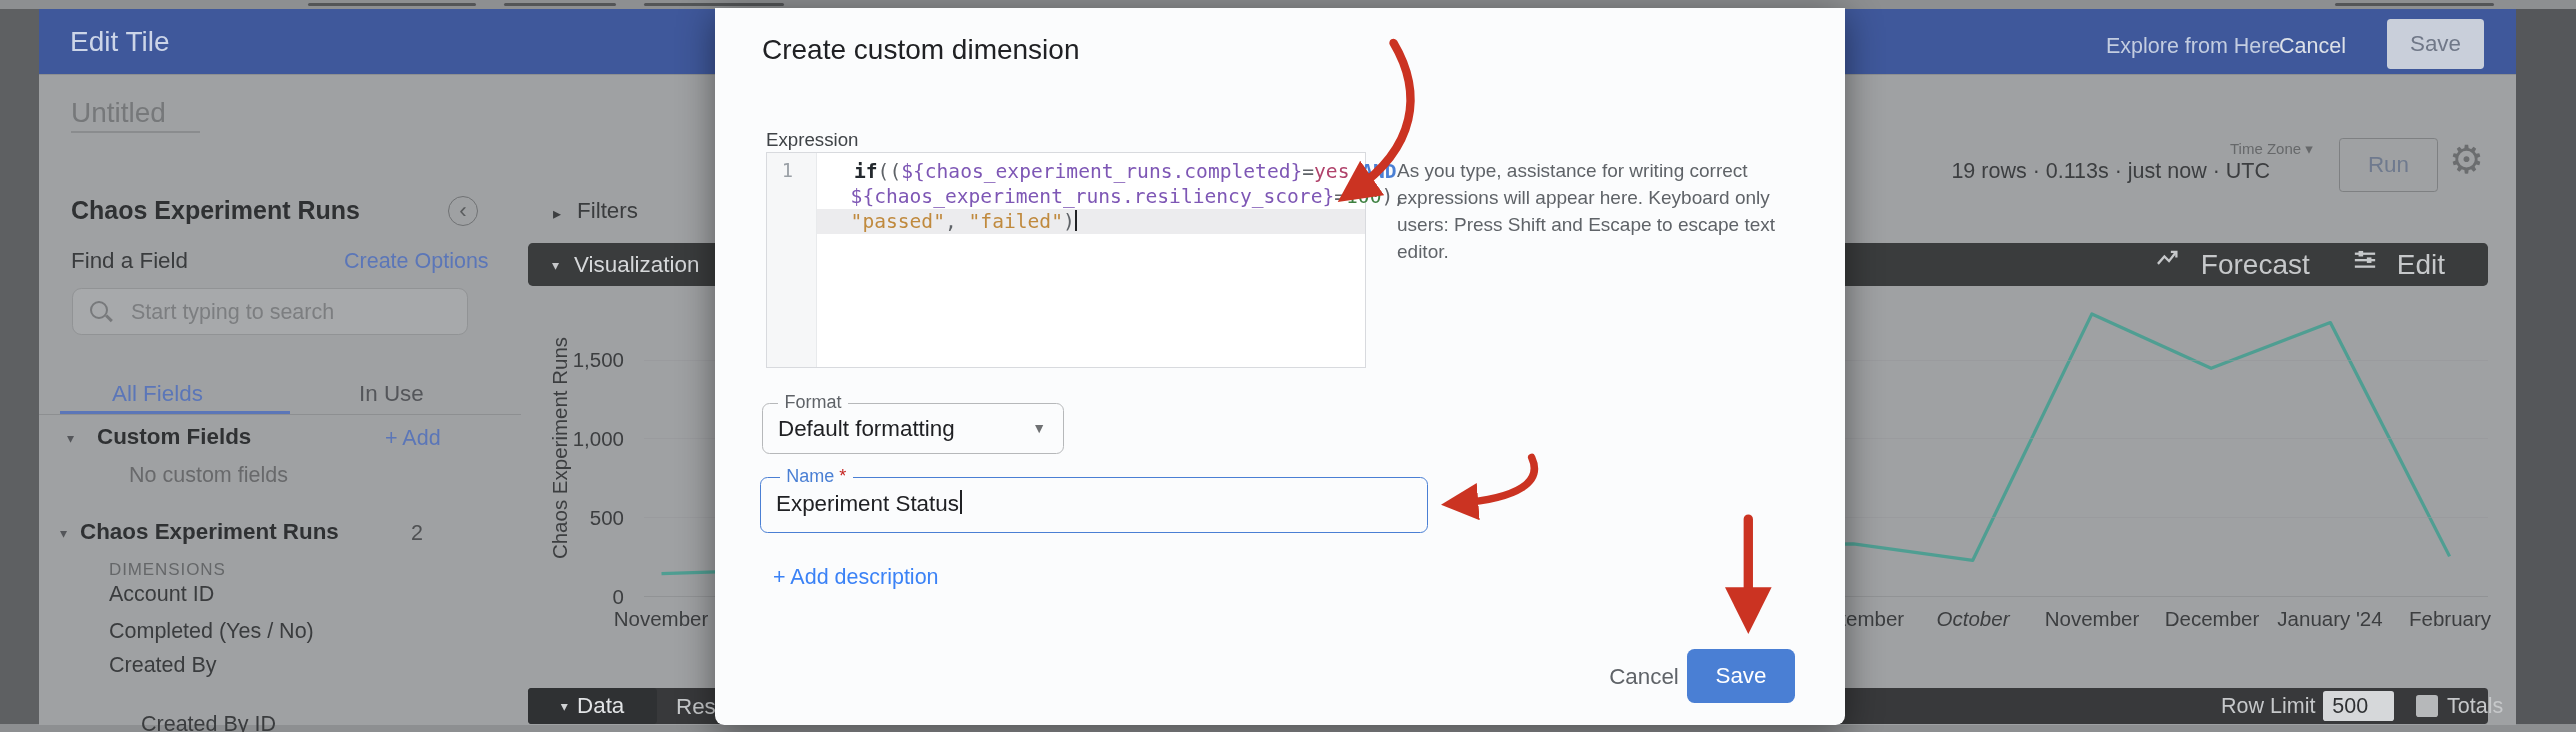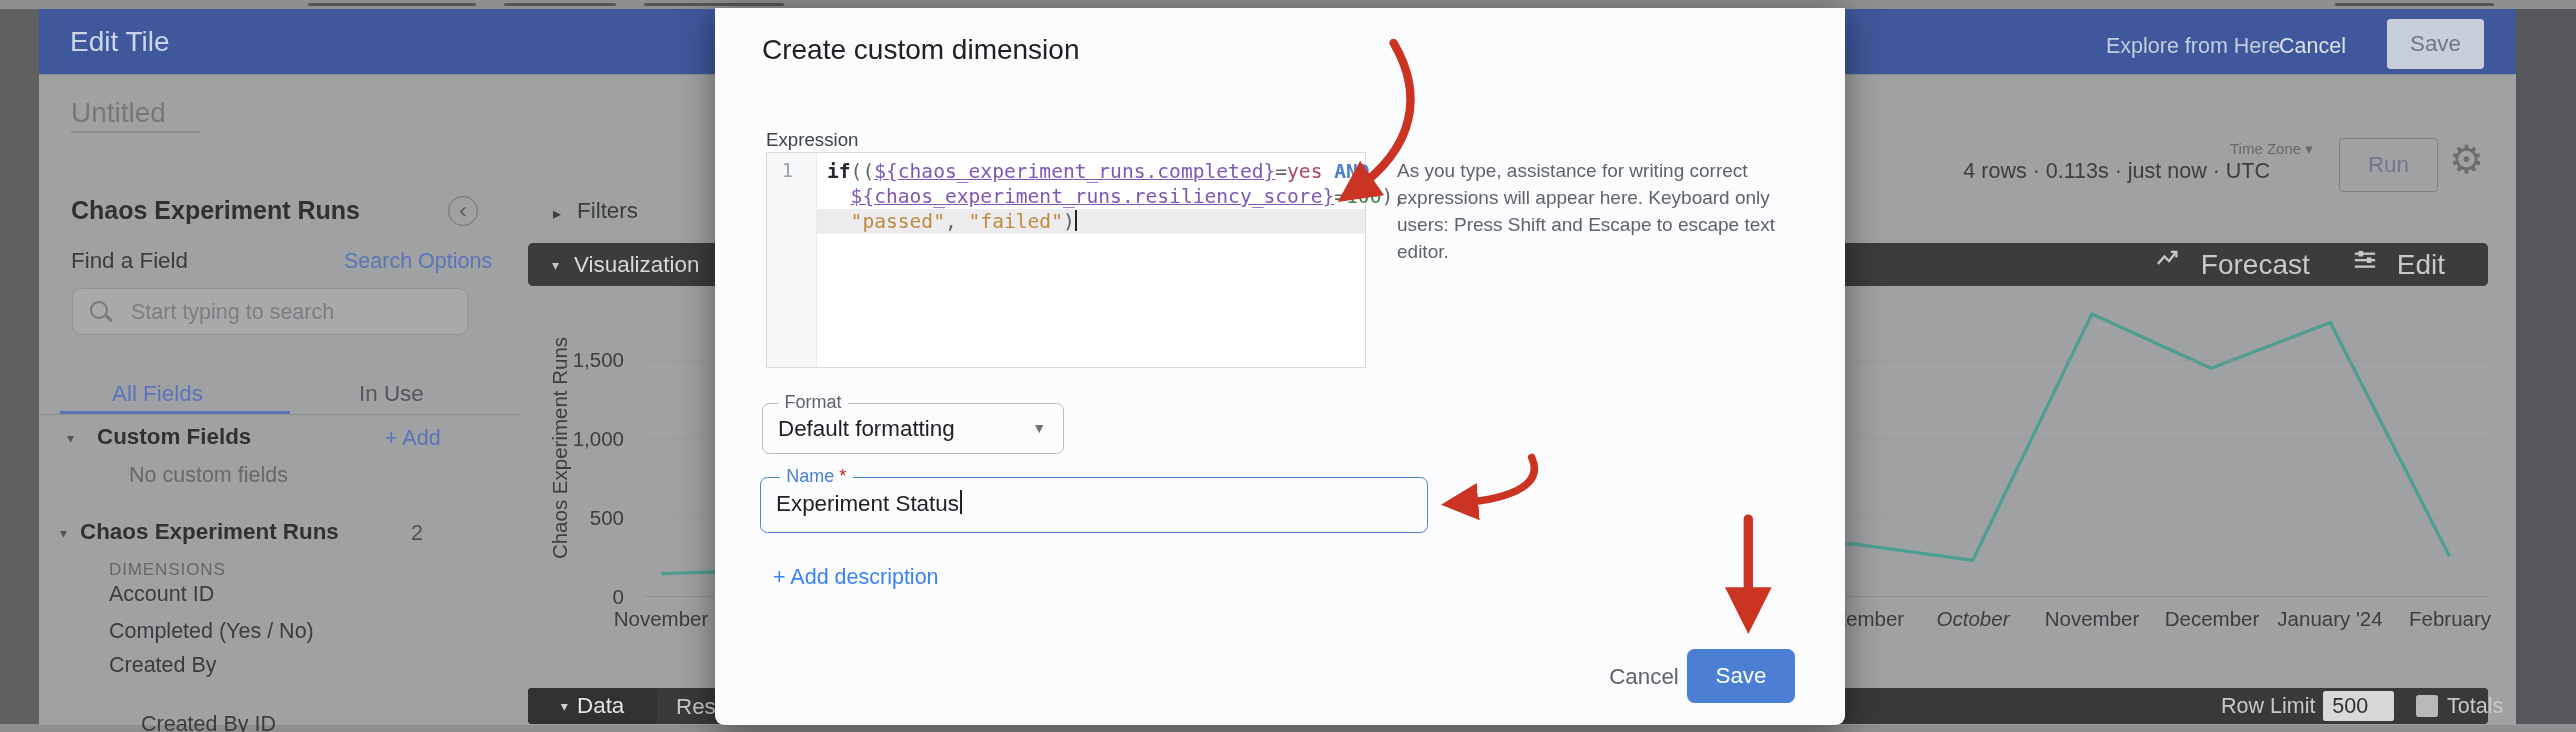--- a/index.html
+++ b/index.html
@@ -81,23 +81,23 @@
   
   #modal{left:715px;top:7.5px;width:1130px;height:717px;background:#fbfcfd;
     border-radius:0 0 9.3px 9.3px;box-shadow:0 7.5px 37px rgba(0,0,0,.45);}
   #m-title{left:47px;top:26px;font-size:28px;font-weight:500;color:#202124;}
   #expr-label{left:51px;top:121px;font-size:18.7px;color:#3f4347;}
   #editor{left:51px;top:144px;width:600px;height:216px;background:#ffffff;border:0.9px solid #d8dade;box-sizing:border-box;}
   #gutter{left:0;top:0;width:49px;height:214px;background:#f6f7f8;border-right:0.9px solid #e8eaec;}
   #line-no{width:41px;text-align:center;margin-top:7.5px;font-size:18.7px;color:#9aa0a6;font-family:"DejaVu Sans Mono",monospace;}
   #hl-band{left:50px;top:56px;width:548px;height:25px;background:#ececee;}
   #code{left:60px;top:6.5px;font-family:"DejaVu Sans Mono",monospace;font-size:19.6px;line-height:25px;white-space:pre;}
-  .tok-kw{color:#24292e;font-weight:bold;}
+  .tok-kw{color:#24292e;font-weight:bold;margin-left:27px;}
   .tok-p{color:#5f6368;}
-  .tok-field{color:#7e57b5;text-decoration:underline;}
+  .tok-field{color:#7e57b5;}
   .tok-yesno{color:#b0426b;}
   .tok-op{color:#4a7fd4;font-weight:bold;}
   .tok-num{color:#3d8040;}
   .tok-str{color:#c08a3e;}
   .code-cursor{display:inline-block;width:1.9px;height:20.5px;background:#202124;vertical-align:-2.8px;}
   #assist{left:682px;top:149px;width:439px;font-size:19px;line-height:27px;color:#5f6368;}
   .field-box{border-radius:7.5px;box-sizing:border-box;}
   #format-box{left:47px;top:395px;width:302px;height:51px;border:1.4px solid #b6b8ba;}
   .legend{position:absolute;top:-11.2px;left:15px;background:#fbfcfd;padding:0 6.5px;font-size:18px;}
   #format-legend{color:#5f6368;}
@@ -131,29 +131,29 @@
   <div class="abs" id="content-bg"></div>
   <div class="abs" id="right-strip"></div>
 
   <div class="abs" id="edit-tile">Edit Tile</div>
   <div class="abs" id="explore-here">Explore from Here</div>
   <div class="abs" id="bar-cancel">Cancel</div>
   <div class="abs" id="bar-save">Save</div>
 
   <div class="abs" id="untitled">Untitled</div>
   <div class="abs" id="untitled-line"></div>
-  <div class="abs" id="stats">4 rows · 0.113s · just now · UTC</div>
+  <div class="abs" id="stats">19 rows · 0.113s · just now · UTC</div>
   <div class="abs" id="tz">Time Zone ▾</div>
   <div class="abs" id="run-btn">Run</div>
   <div class="abs" id="gear">⚙</div>
 
   <div class="abs" id="sb-title">Chaos Experiment Runs</div>
   <div class="abs" id="sb-collapse">‹</div>
   <div class="abs" id="find-field">Find a Field</div>
-  <div class="abs" id="search-options">Search Options</div>
+  <div class="abs" id="search-options">Create Options</div>
   <div class="abs" id="search-box">
     <div class="abs" id="mag"></div>
     <div class="abs" id="mag-handle"></div>
     <div class="abs" id="search-ph">Start typing to search</div>
   </div>
   <div class="abs" id="tab-all">All Fields</div>
   <div class="abs" id="tab-inuse">In Use</div>
   <div class="abs" id="tab-underline"></div>
   <div class="abs" id="sb-divider"></div>
   <div class="abs caret" id="cf-caret">▾</div>

